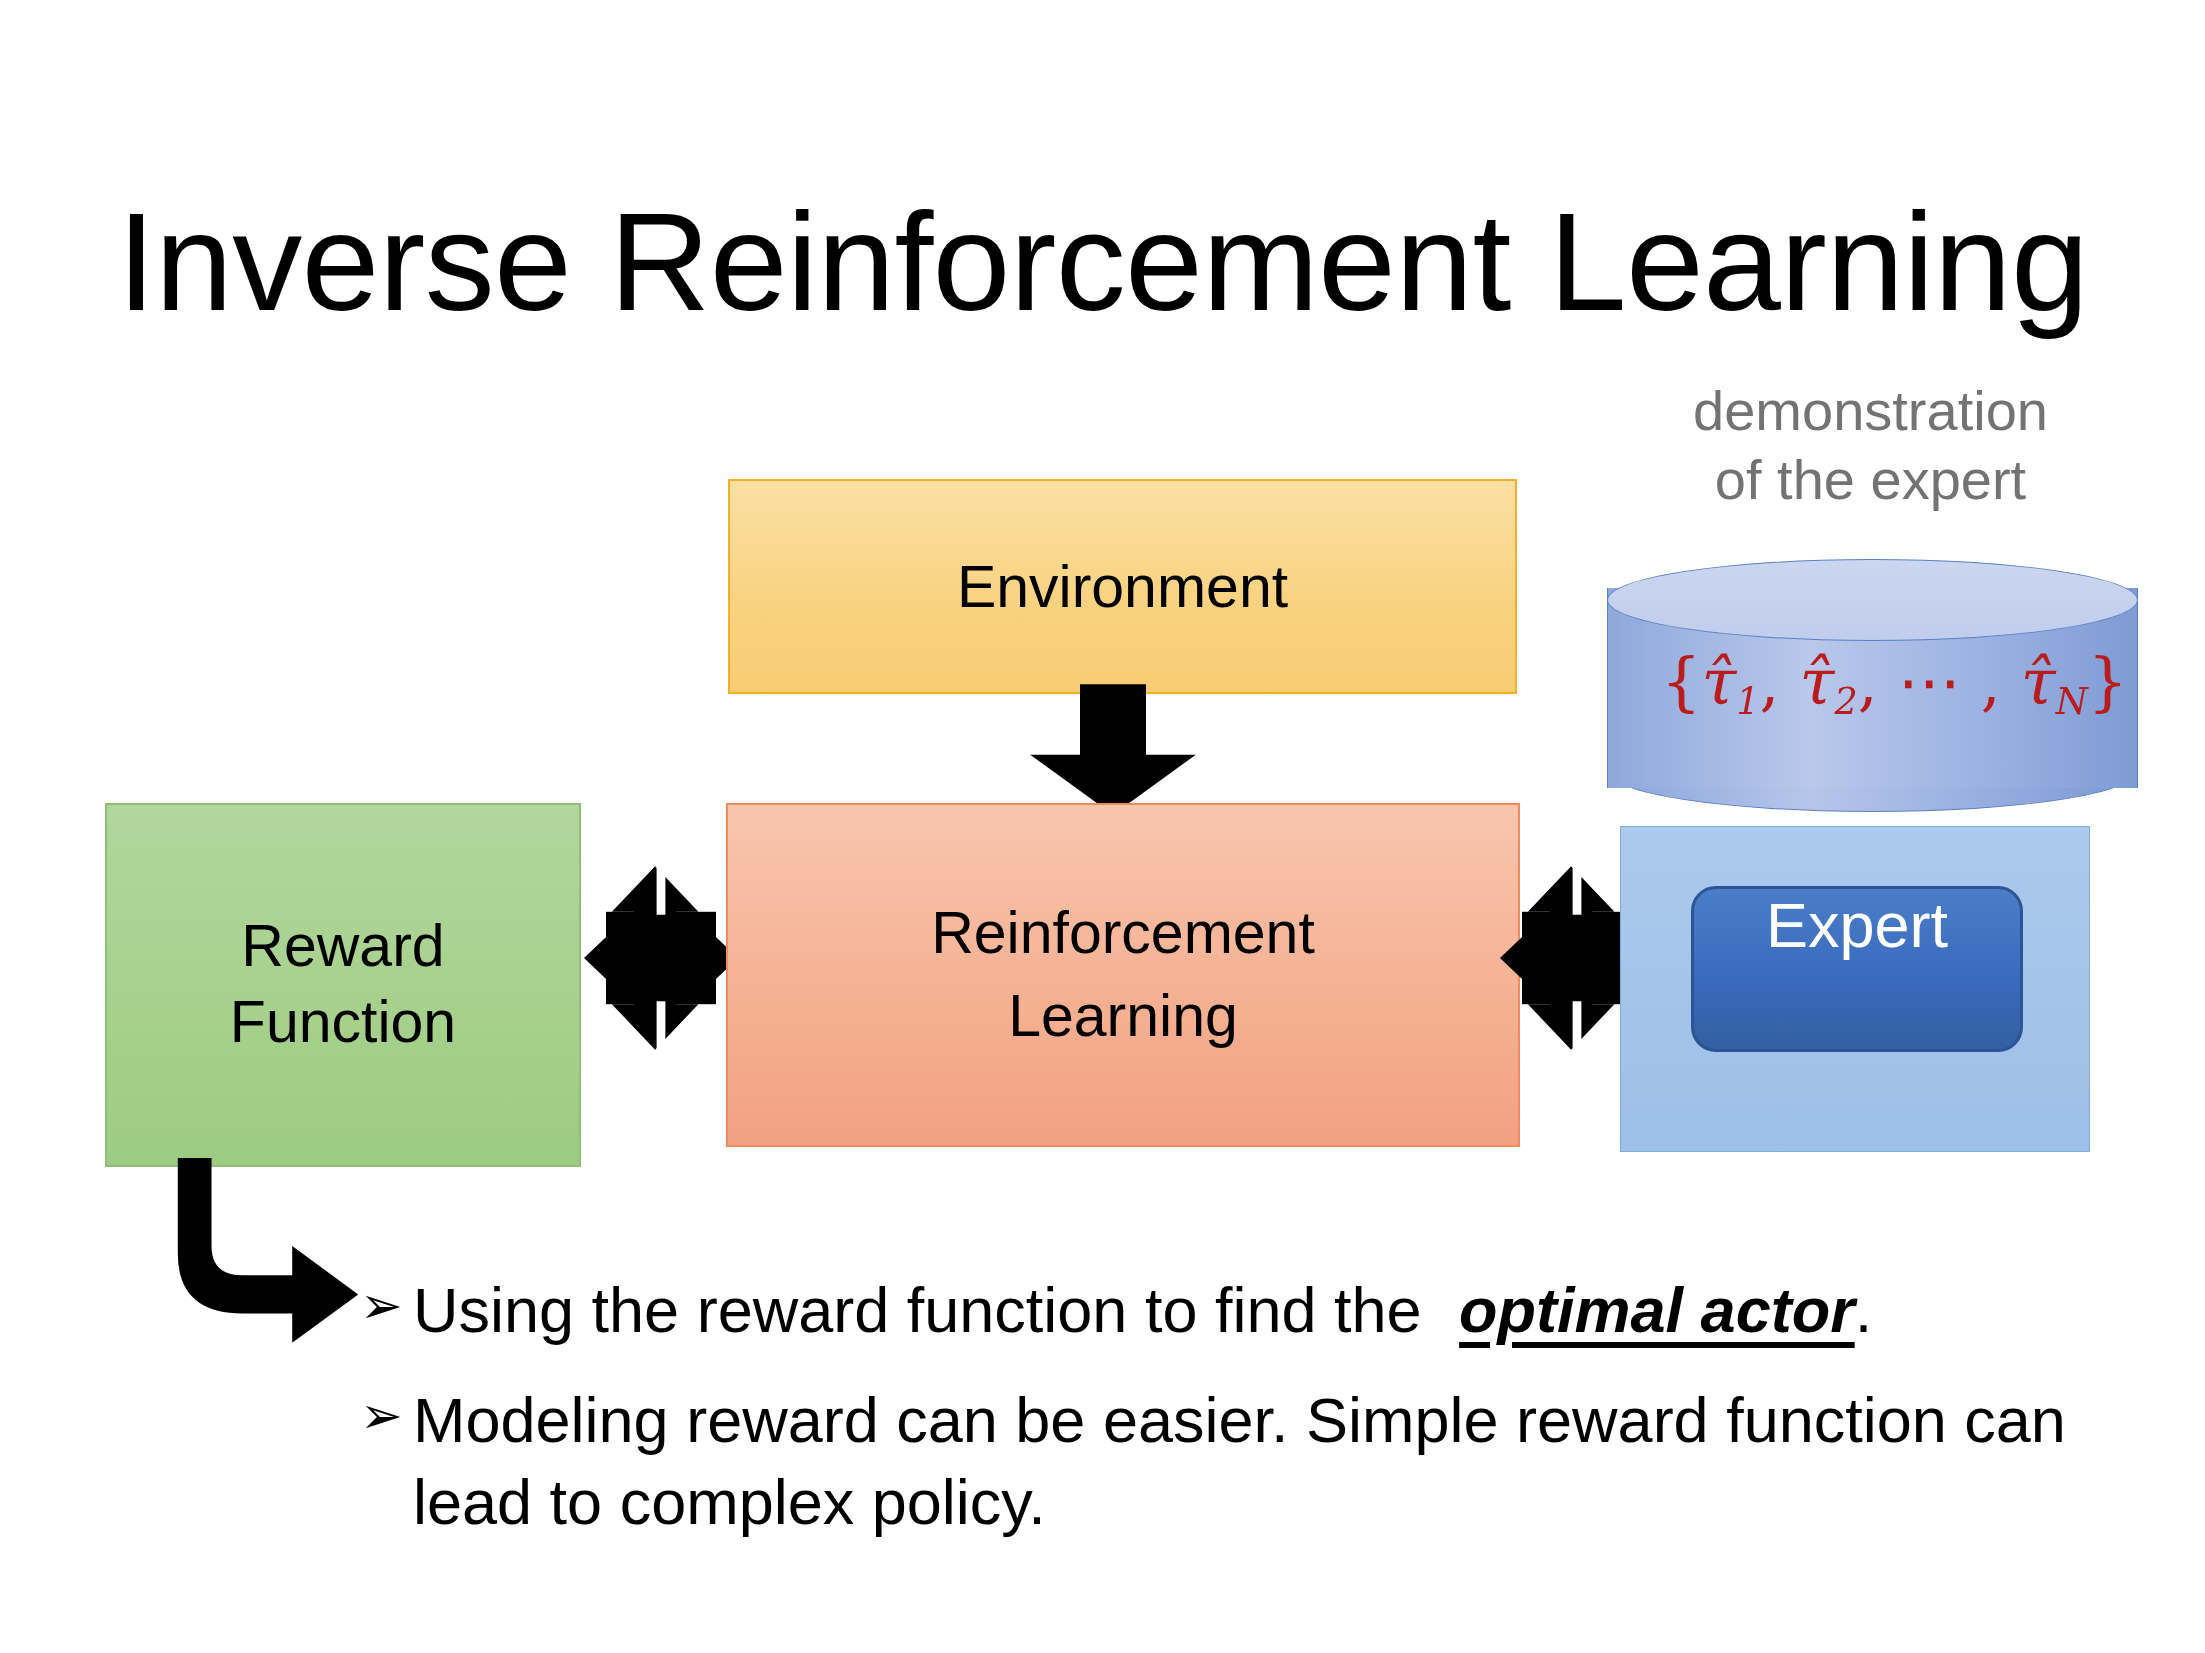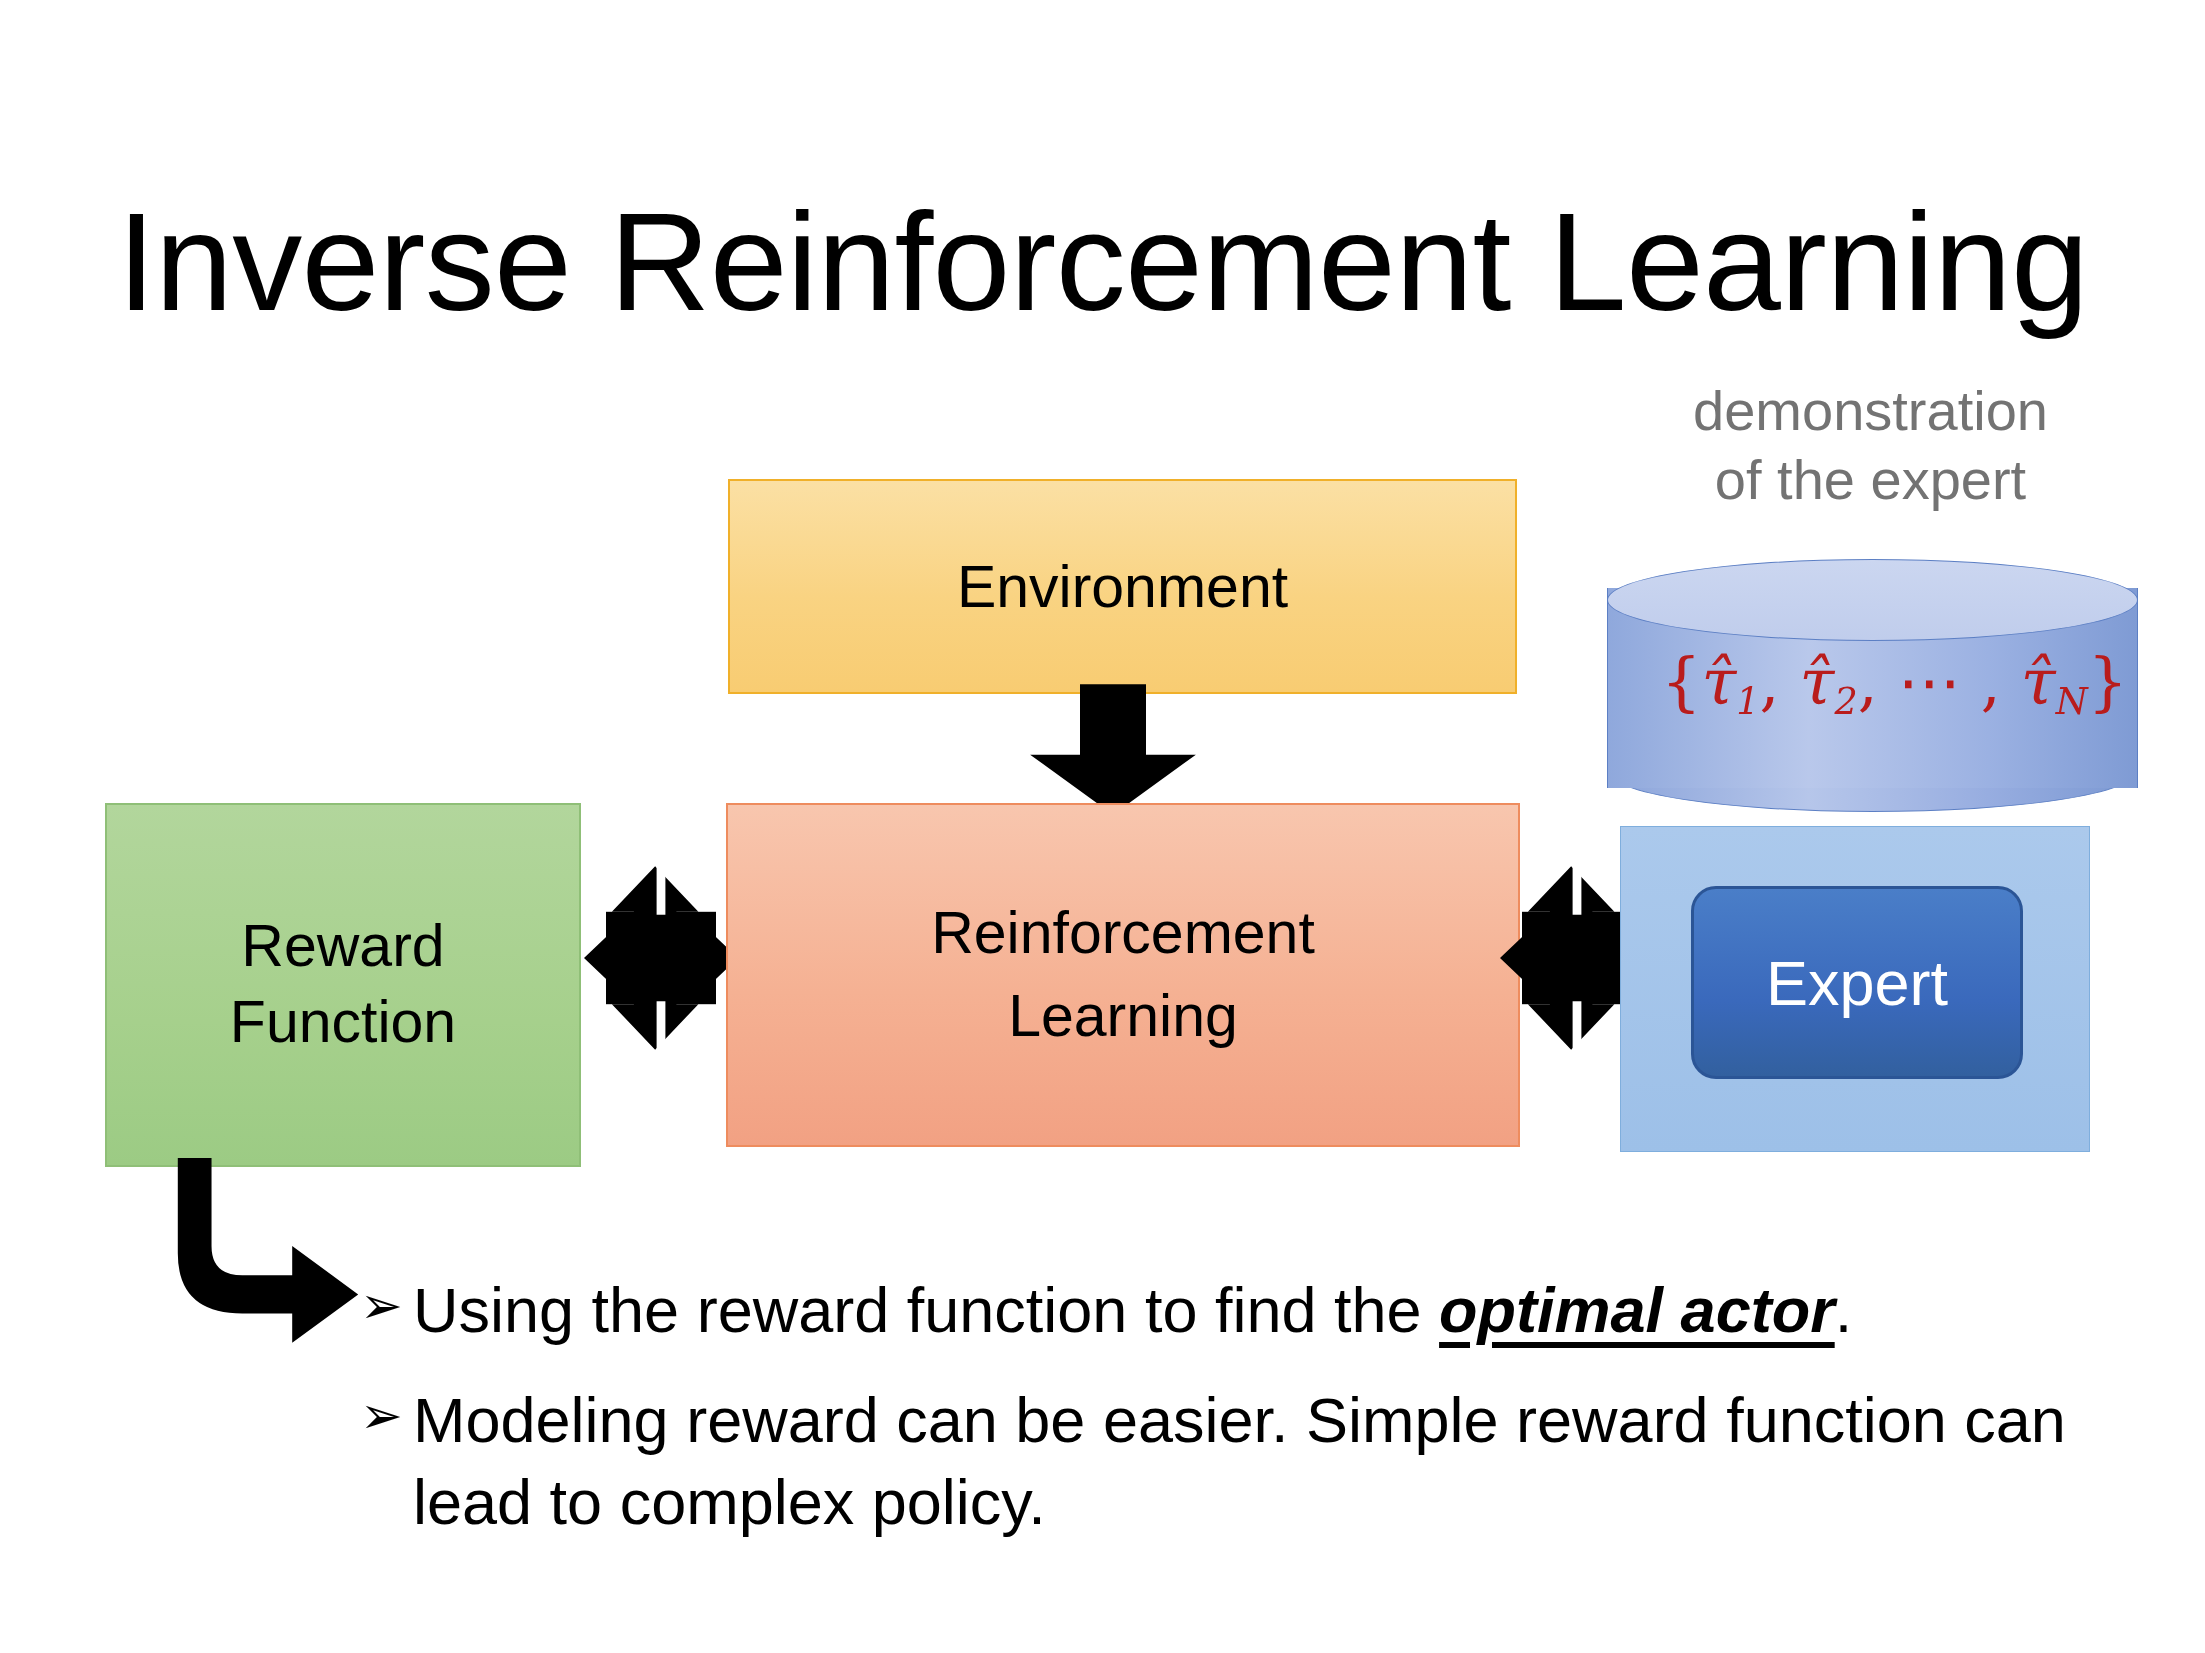--- a/index.html
+++ b/index.html
@@ -87,27 +87,27 @@
     height: 326px;
     background: linear-gradient(180deg, #ABC9EC 0%, #9DC0E8 100%);
     border: 1.5px solid #7FAEDD;
     box-sizing: border-box;
   }
   #expert-box {
     position: absolute;
     left: 1691px;
     top: 886px;
     width: 332px;
-    height: 193px;
+    height: 166px;
     box-sizing: border-box;
     border-radius: 25px;
     background: linear-gradient(180deg, #4A7EC8 0%, #3A69BC 60%, #32609F 100%);
     border: 3.7px solid #2B5596;
     display: flex;
-    align-items: center;
+    align-items: flex-start;
     justify-content: center;
     color: #ffffff;
     font-size: 63px;
   }
 
   
   #cylinder {
     position: absolute;
     left: 1607px;
     top: 559px;
@@ -205,20 +205,21 @@
     font-size: 51px;
     line-height: 1.42;
     color: #000000;
   }
   .bullet-text { flex: 1 1 auto; }
   .em-underline {
     font-weight: 700;
     font-style: italic;
     text-decoration: underline;
     text-underline-offset: 0.16em;
+    margin-left: 20px;
   }
 </style>
 </head>
 <body>
 
 <div id="slide">
 
   <div class="slide-title">Inverse Reinforcement Learning</div>
 
   <div id="demo-caption">

